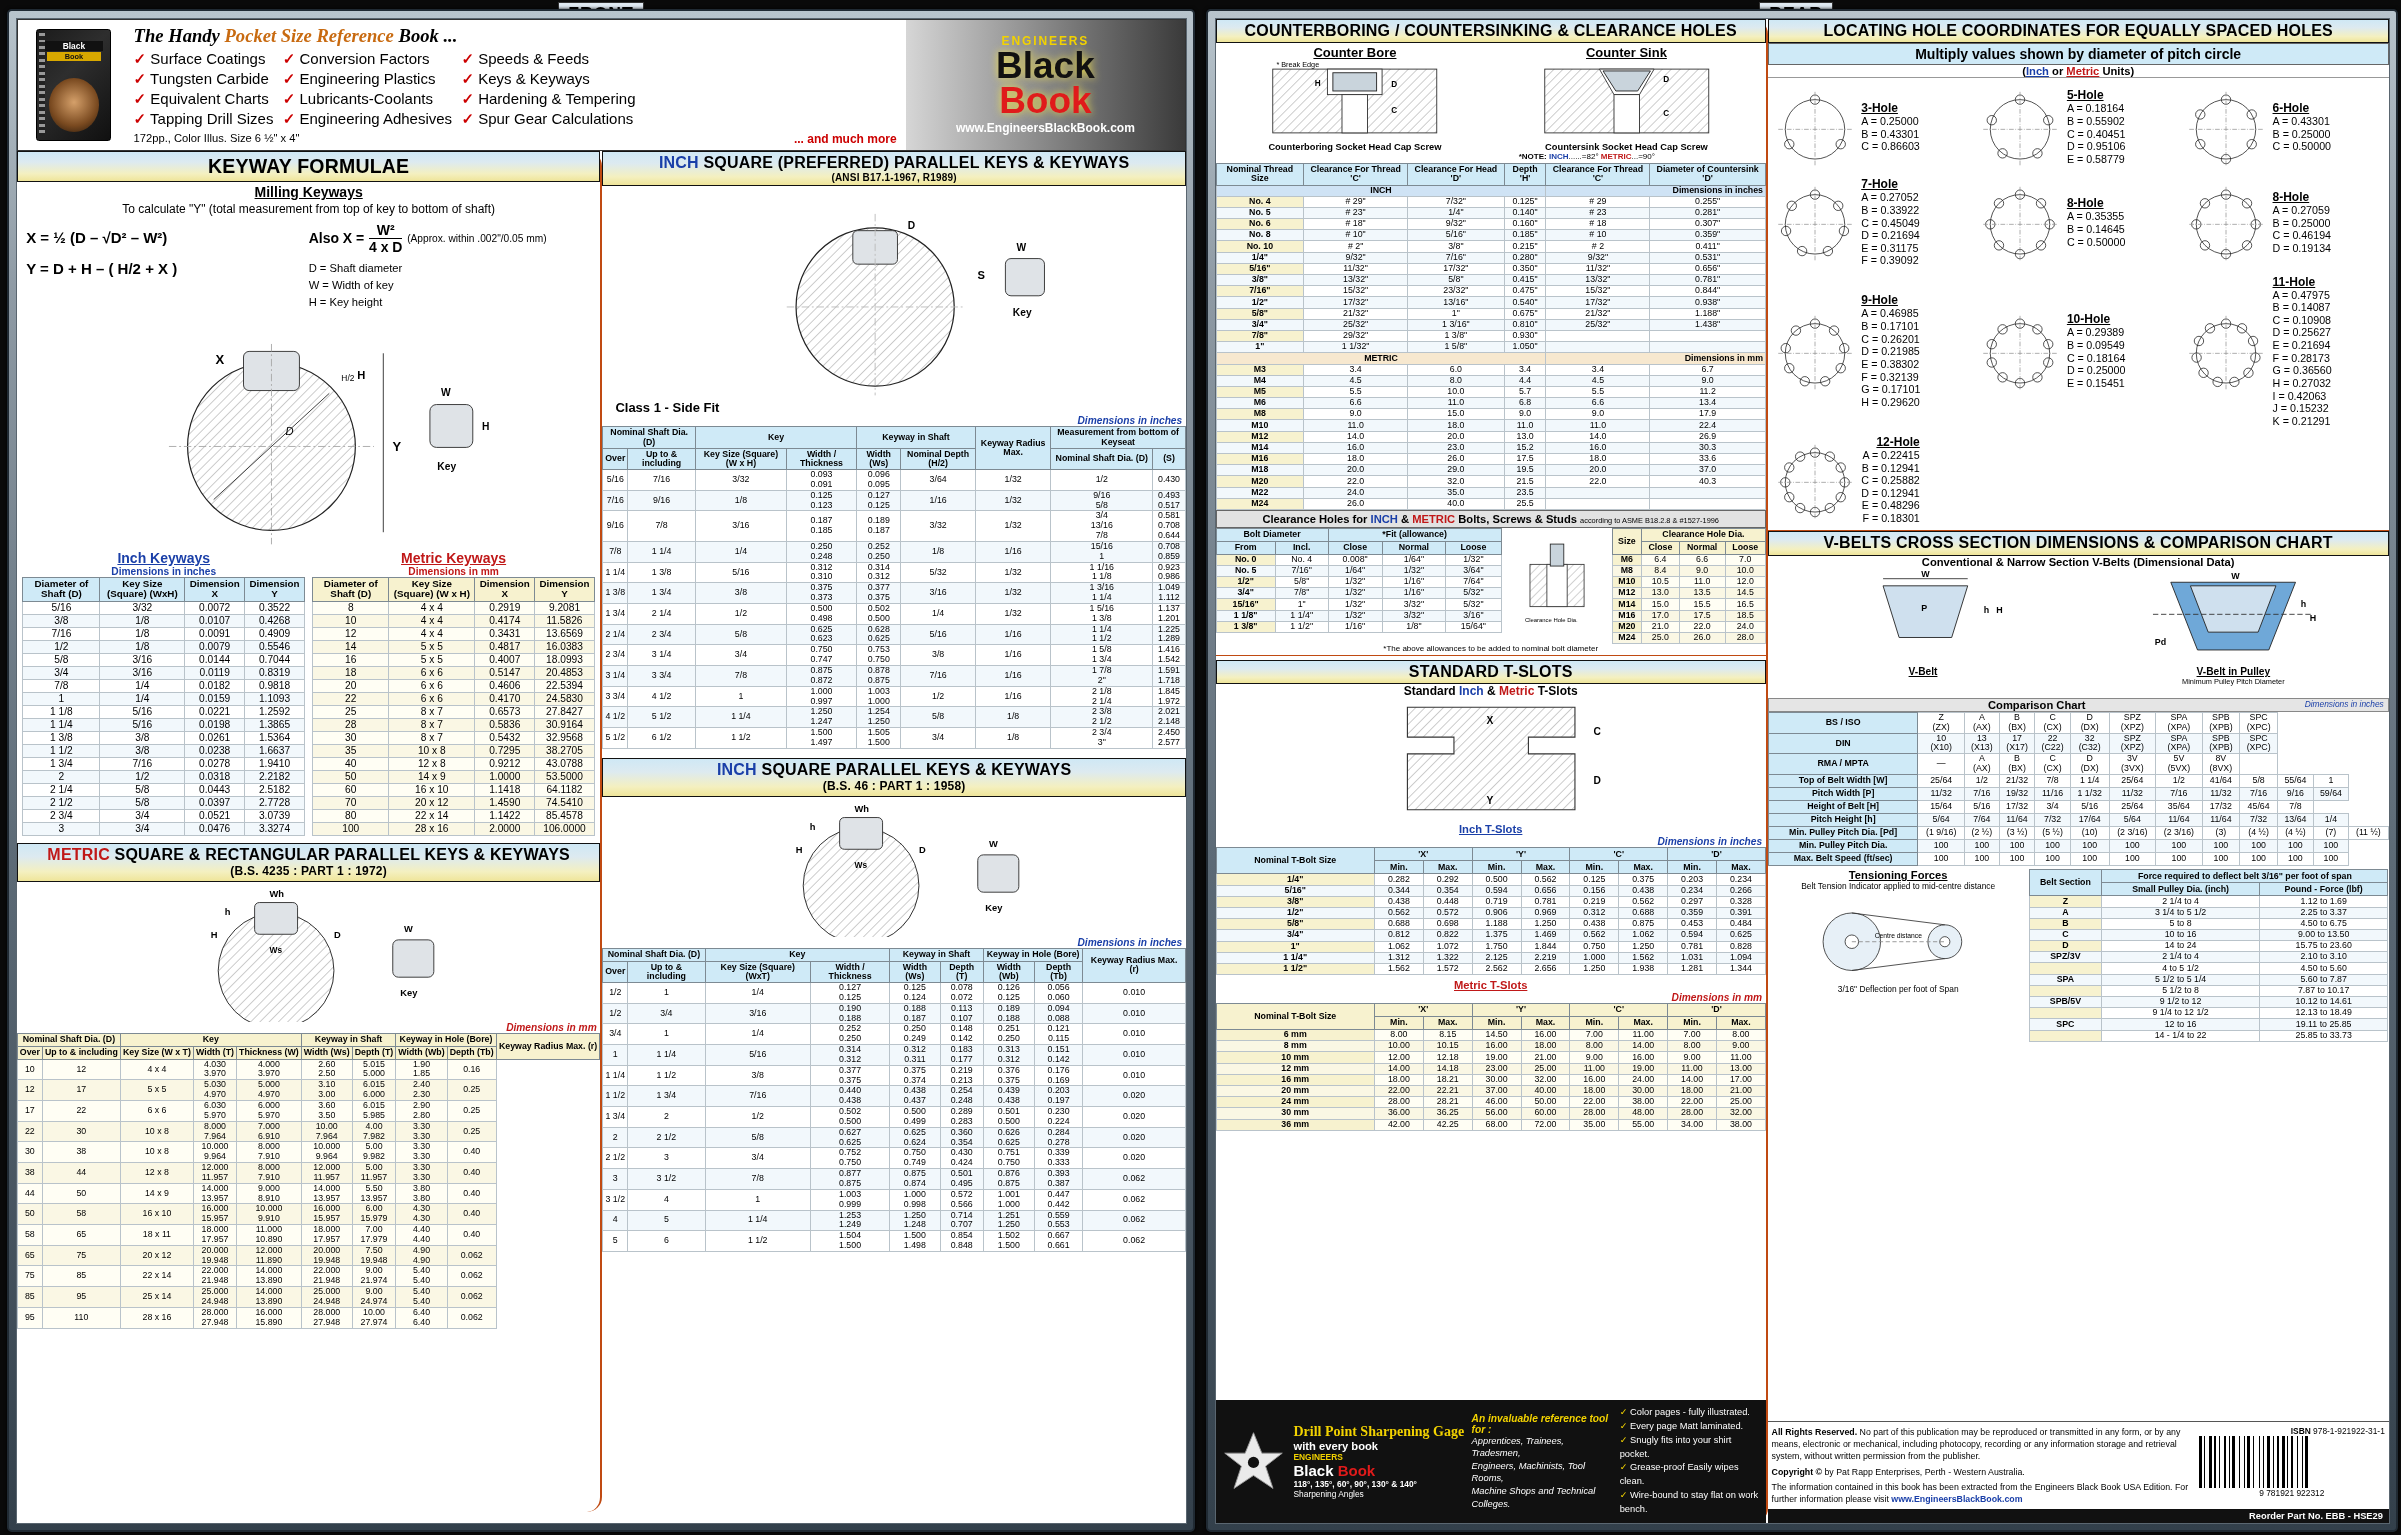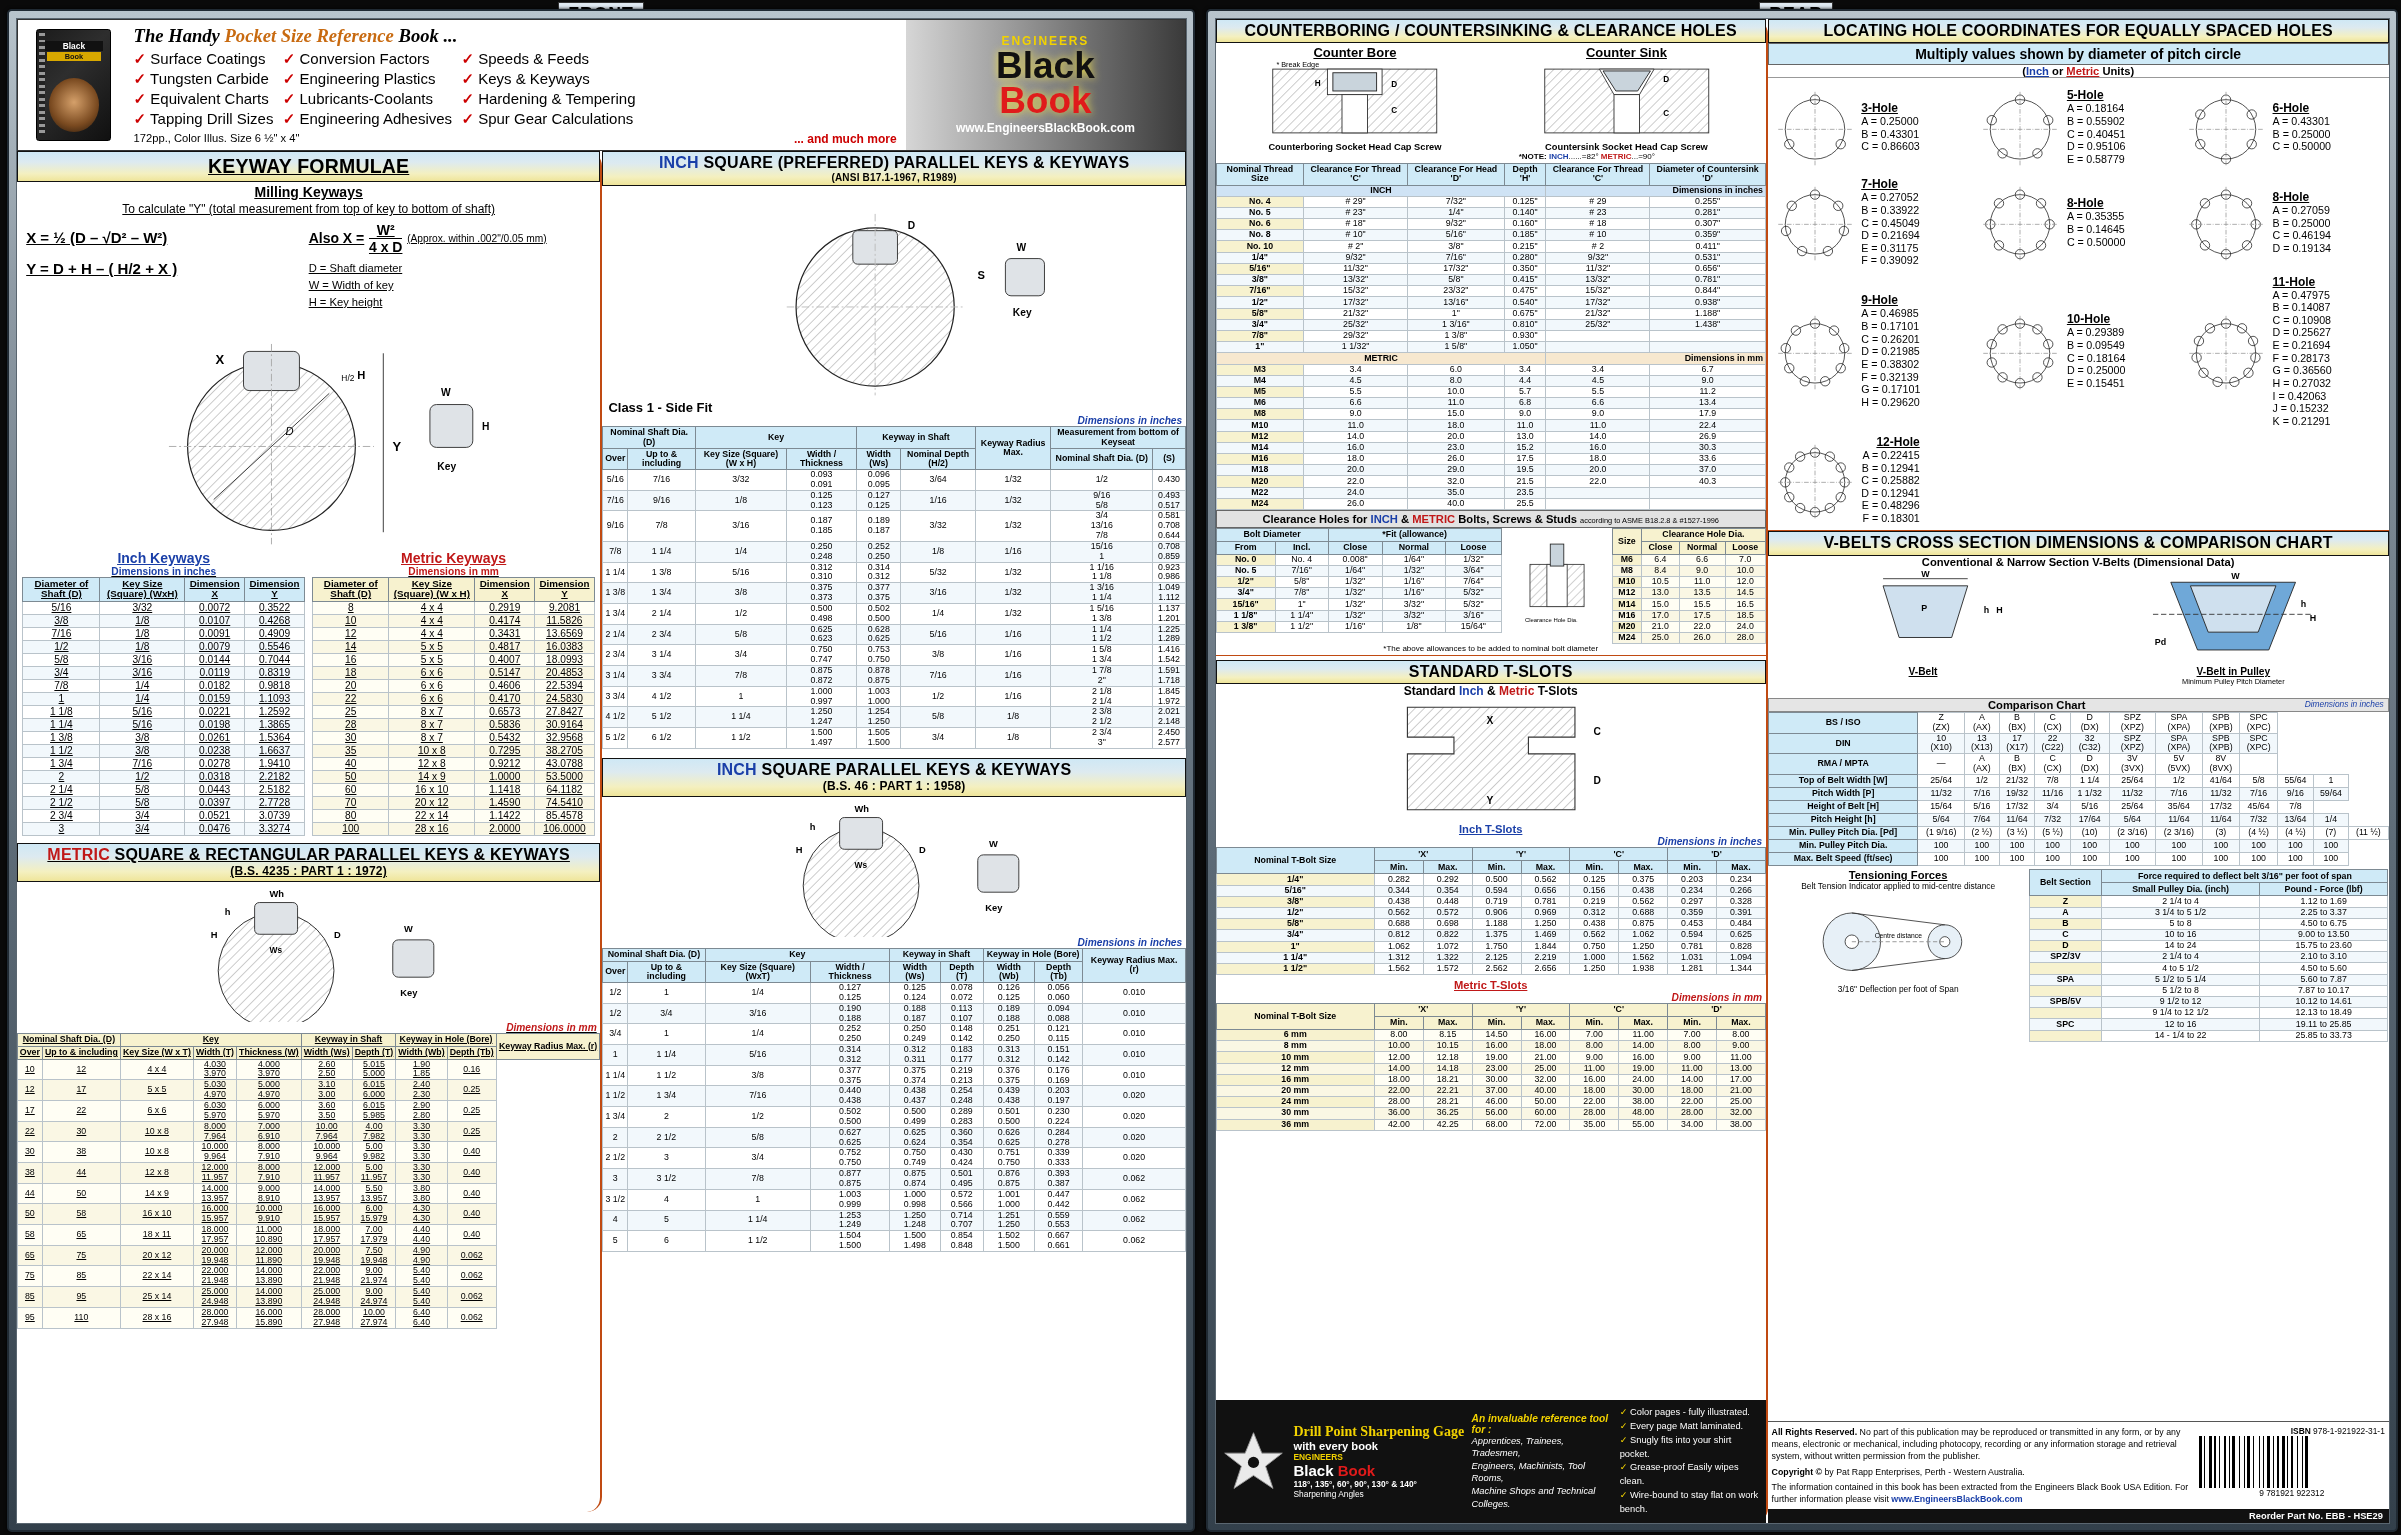--- a/index.html
+++ b/index.html
@@ -146,21 +146,21 @@
         <div class="promo-logo">
           <div class="eng">ENGINEERS</div>
           <div class="bb1">Black</div>
           <div class="bb2">Book</div>
           <div class="wwwline">www.EngineersBlackBook.com</div>
         </div>
       </div>
 
       <div class="row" style="height:1361px;">
 
-        <div class="col" style="width:50%;border-right:2.8px solid #c04a12;text-decoration:underline;">
+        <div class="col" style="width:50%;border-right:2.8px solid #c04a12;">
           <div class="hdr">KEYWAY FORMULAE</div>
           <div class="sub u">Milling Keyways</div>
           <div class="note" style="font-size:12px;">To calculate "Y" (total measurement from top of key to bottom of shaft)</div>
 
           <div class="row" style="padding:5.6px 9.3px;">
             <div style="flex:1;font:bold 15px 'Liberation Sans',sans-serif;line-height:2.1;">
               <div>X = ½ (D – √D² – W²)</div>
               <div>Y = D + H – ( H/2 + X )</div>
             </div>
             <div style="flex:1;">
@@ -661,21 +661,21 @@
               <line x1="190" y1="30" x2="190" y2="225" stroke="#bbb" stroke-dasharray="8 3 2 3"></line>
               <line x1="95" y1="130" x2="285" y2="130" stroke="#bbb" stroke-dasharray="8 3 2 3"></line>
               <text x="300" y="100" font-size="12" font-weight="bold">S</text>
               <text x="225" y="46" font-size="11" font-weight="bold">D</text>
               <rect x="330" y="78" width="42" height="40" rx="6" fill="#dfe3e7" stroke="#333"></rect>
               <text x="342" y="70" font-size="11" font-weight="bold">W</text>
               <text x="338" y="140" font-size="11" font-weight="bold">Key</text>
             </svg>
           </div>
 
-          <div style="font:bold 13px 'Liberation Sans',sans-serif;padding-left:6px;">Class 1 - Side Fit</div>
+          <div style="font:bold 13px 'Liberation Sans',sans-serif;padding-left:13px;">Class 1 - Side Fit</div>
           <div class="dimline">Dimensions in inches</div>
 
           <table class="t tiny">
             <thead>
               <tr>
                 <th colspan="2">Nominal Shaft Dia. (D)</th>
                 <th colspan="2">Key</th>
                 <th colspan="2">Keyway in Shaft</th>
                 <th rowspan="2">Keyway Radius Max.</th>
                 <th colspan="2">Measurement from bottom of Keyseat</th>

